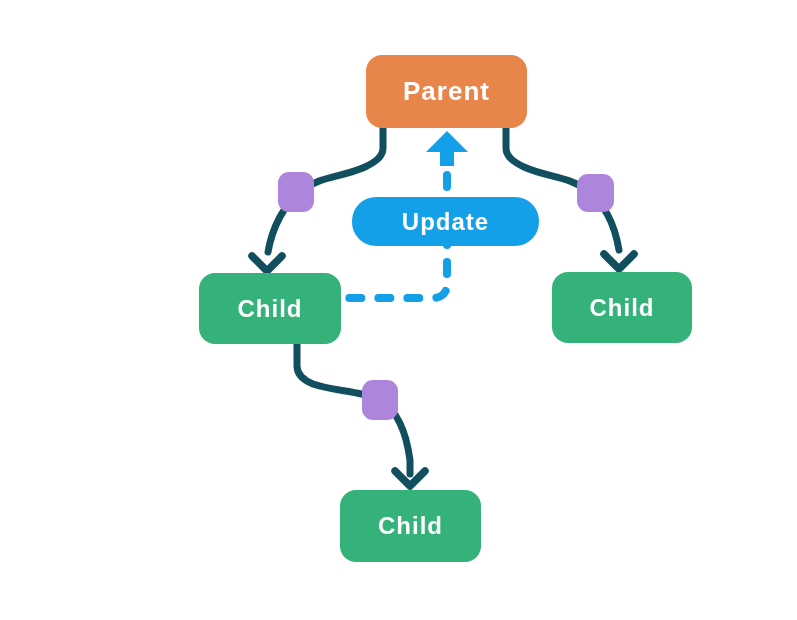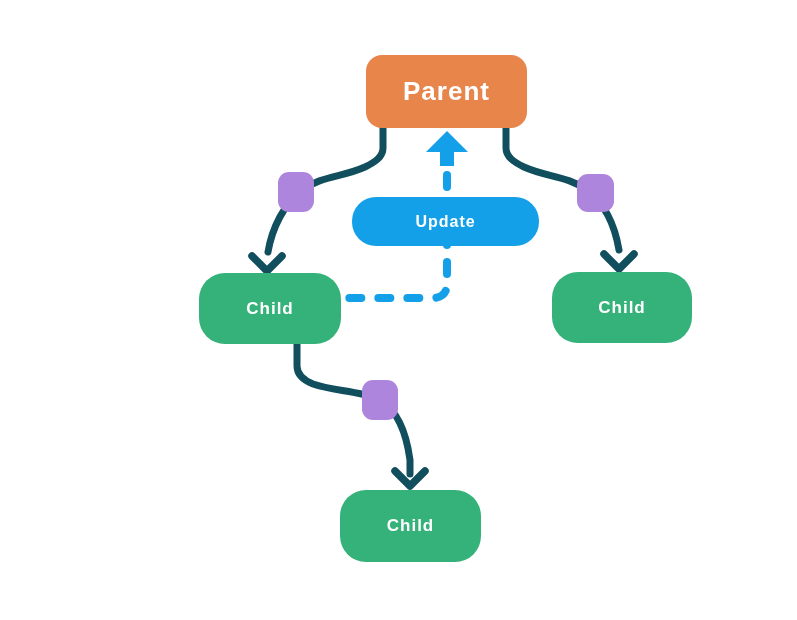--- a/index.html
+++ b/index.html
@@ -61,23 +61,23 @@
   .node-parent {
     left: 322px; top: 55px; width: 161px; height: 73px;
     background: var(--orange);
     border-radius: 16px;
     font-size: 26px;
   }
   .node-update {
     left: 308px; top: 197px; width: 187px; height: 49px;
     background: var(--blue);
     border-radius: 24px;
-    font-size: 16px;
+    font-size: 24px;
   }
-  .node-child { background: var(--green); border-radius: 26px; font-size: 17px; }
+  .node-child { background: var(--green); border-radius: 16px; font-size: 24px; }
   .node-child-left   { left: 155px; top: 273px; width: 142px; height: 71px; }
   .node-child-right  { left: 508px; top: 272px; width: 140px; height: 71px; }
   .node-child-bottom { left: 296px; top: 490px; width: 141px; height: 72px; }
   .edge-marker {
     position: absolute;
     background: var(--purple);
     border-radius: 11px;
   }
   .marker-left   { left: 234px; top: 172px; width: 36px; height: 40px; }
   .marker-right  { left: 533px; top: 174px; width: 37px; height: 38px; }

